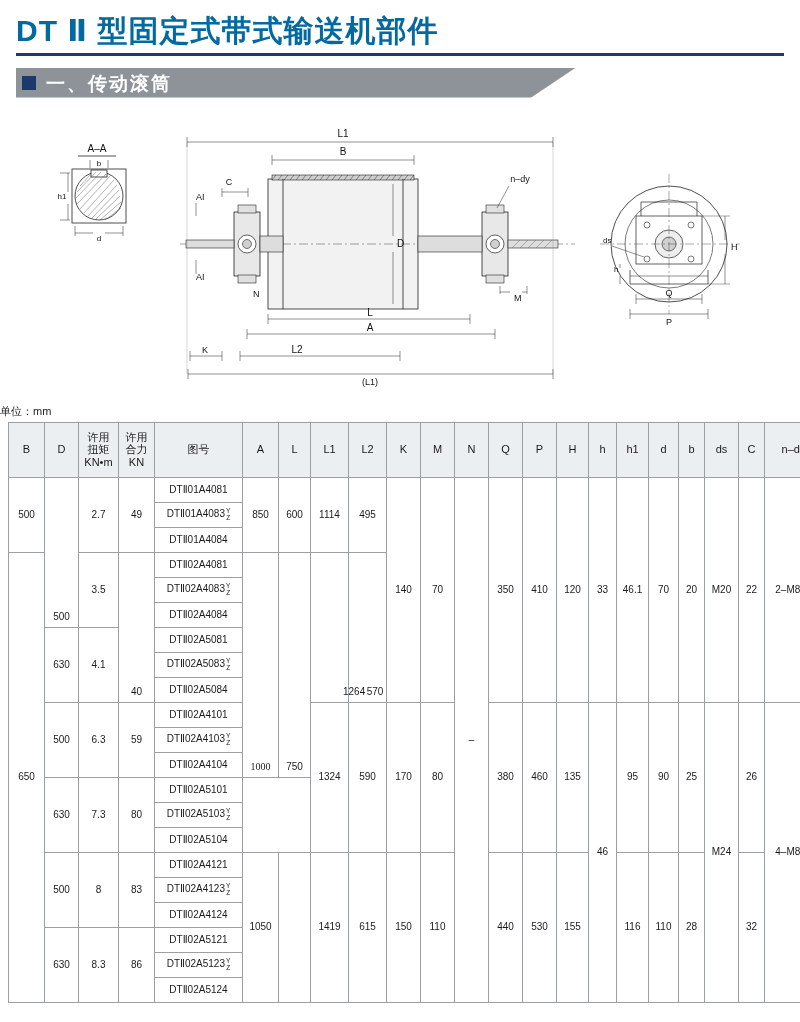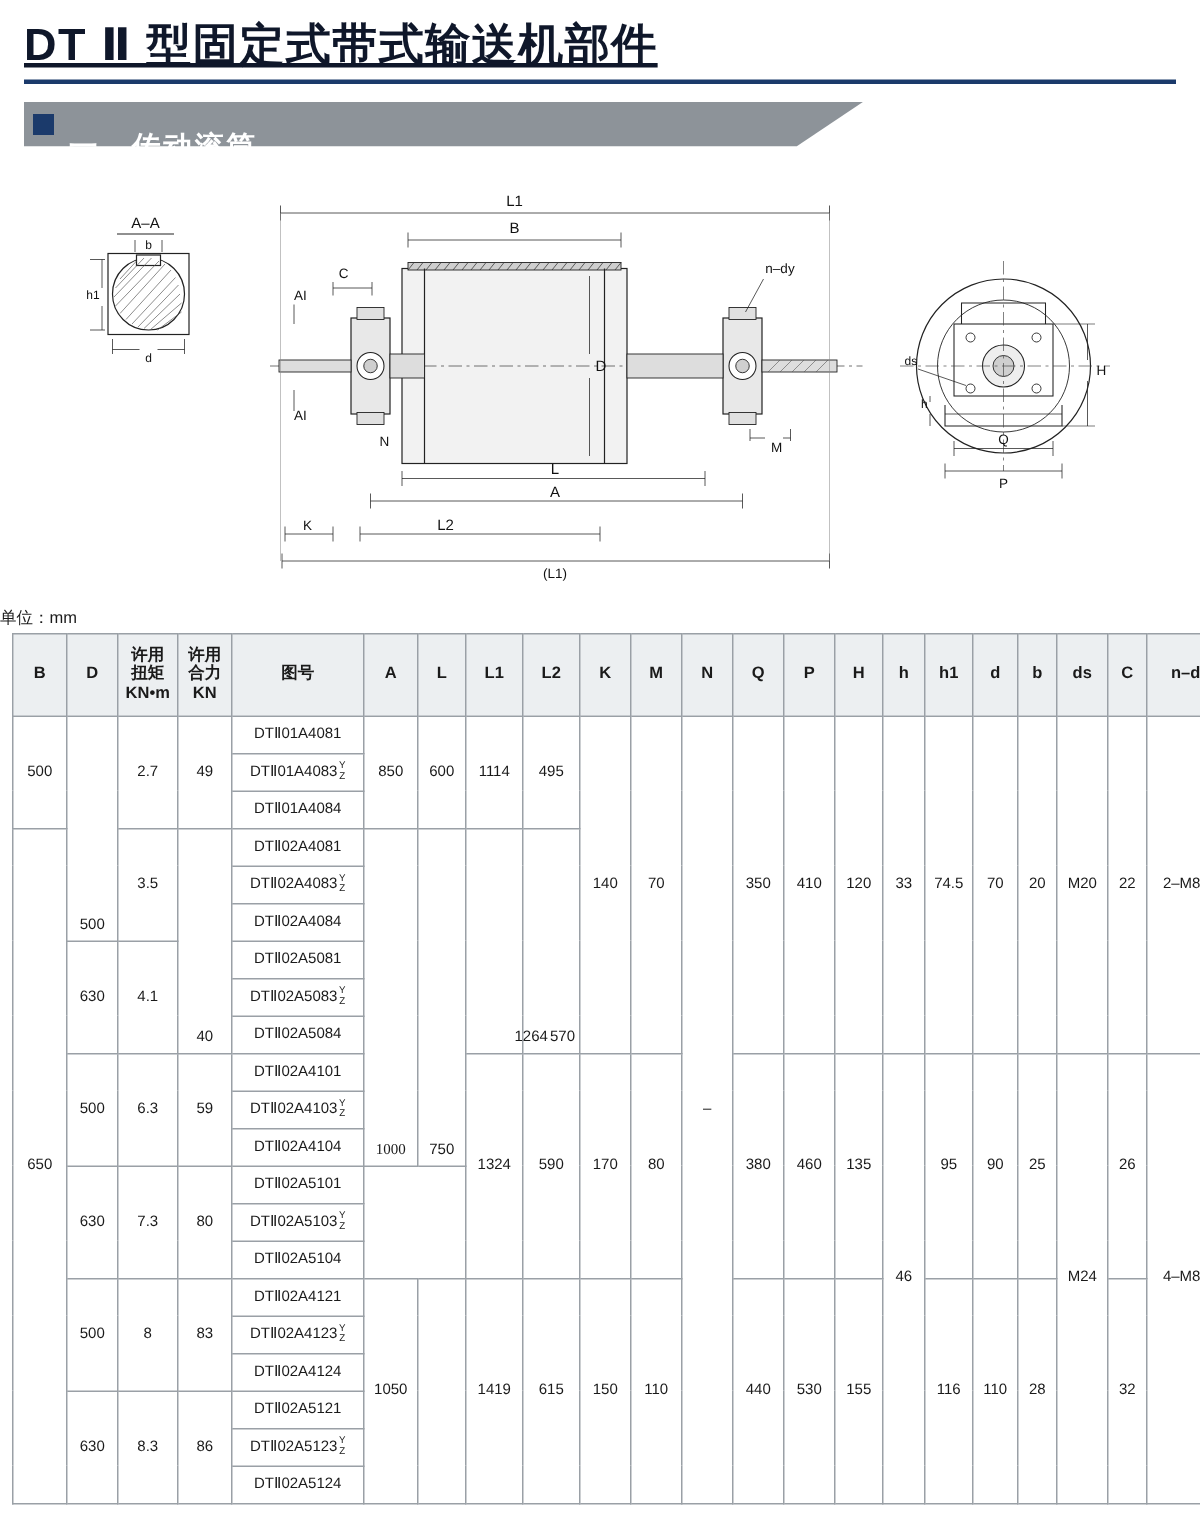--- a/index.html
+++ b/index.html
@@ -14,39 +14,38 @@
   
   .title-bar{
     margin:14px 16px 0 16px;
     border-bottom:3px solid #1b3a6b;
     padding-bottom:4px;
   }
   .title-bar .title{
     font-size:30px;
     font-weight:bold;
     letter-spacing:1px;
-    color:#0f172a;
+    color:#0369a1;
     line-height:1.15;
-    text-decoration:underline;
   }
   .section-bar{
     margin:12px 16px 0 16px;
     height:30px;
     position:relative;
   }
   .section-bar .band{
     position:absolute;left:0;top:0;height:30px;width:560px;
     background:#8d9399;
     clip-path:polygon(0 0, 100% 0, 92% 100%, 0% 100%);
   }
   .section-bar .sq{
     position:absolute;left:6px;top:8px;width:14px;height:14px;background:#1b3a6b;
   }
   .section-bar .sec-title{
-    position:absolute;left:30px;top:17px;
+    position:absolute;left:30px;top:3px;
     font-size:19px;font-weight:bold;color:#ffffff;letter-spacing:2px;
   }
 
   
   .drawing{
     position:relative;
     margin:6px 0 0 0;
     height:300px;
   }
   .drawing svg{display:block;}
@@ -69,21 +68,21 @@
   table.spec th,table.spec td{
     border:1px solid #9aa0a6;
     text-align:center;
     vertical-align:middle;
     padding:0;
     height:24px;
     line-height:1.15;
   }
   table.spec thead th{
     background:#eceff1;
-    font-weight:bold;
+    font-weight:normal;
     height:54px;
     font-size:11px;
   }
   td.model{
     text-align:left;
     padding-left:6px;
     white-space:nowrap;
     font-size:10px;
   }
   .frac{
@@ -394,21 +393,21 @@
       <td rowspan="3">600</td>
       <td rowspan="3">1114</td>
       <td rowspan="3">495</td>
       <td rowspan="9">140</td>
       <td rowspan="9">70</td>
       <td rowspan="21">–</td>
       <td rowspan="9">350</td>
       <td rowspan="9">410</td>
       <td rowspan="9">120</td>
       <td rowspan="9">33</td>
-      <td rowspan="9">74.5</td>
+      <td rowspan="9">46.1</td>
       <td rowspan="9">70</td>
       <td rowspan="9">20</td>
       <td rowspan="9">M20</td>
       <td rowspan="9">22</td>
       <td rowspan="9">2–M8×1</td>
     </tr>
     <tr>
       <td class="model"><span>DTⅡ01A4083</span><span class="frac"><span>Y</span><br><span>Z</span></span></td>
     </tr>
     <tr>

